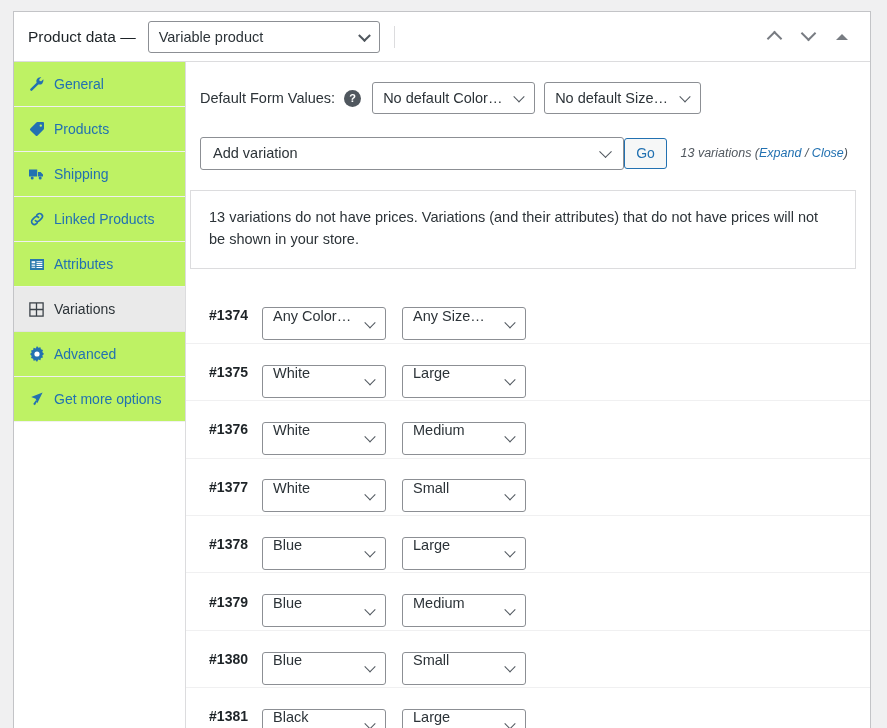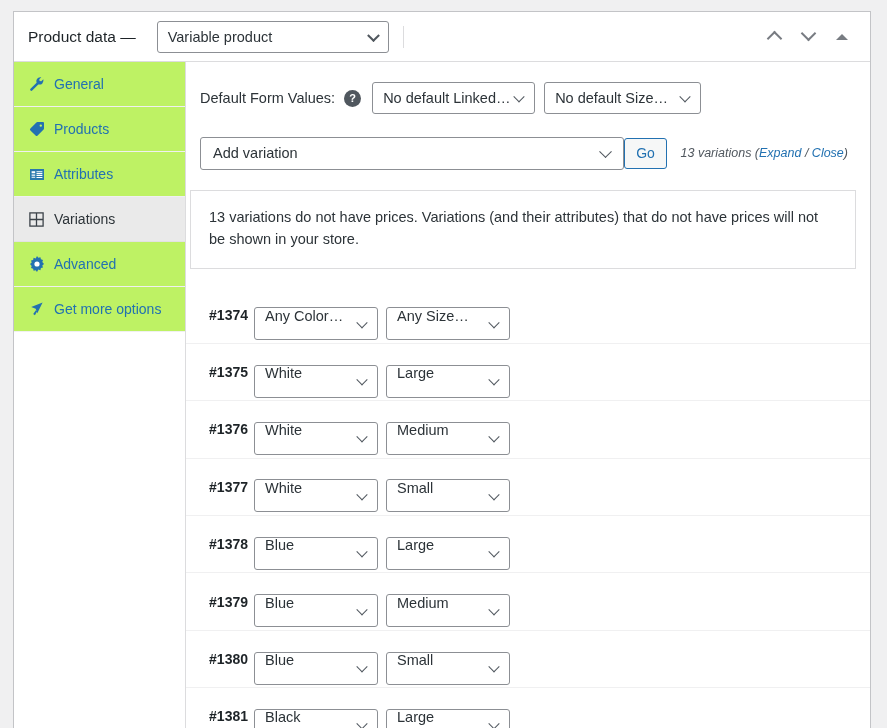--- a/index.html
+++ b/index.html
@@ -46,21 +46,20 @@
     height: 32px;
     border: 1px solid #8c8f94;
     border-radius: 3px;
     background: #fff;
     display: flex;
     align-items: center;
     padding: 0 24px 0 10px;
     font-size: 14.5px;
     color: #2c3338;
     cursor: pointer;
-    margin-left: 9px;
   }
   .caret {
     position: absolute;
     right: 10px; top: 50%;
     width: 9px; height: 9px;
     border-right: 2px solid #50575e;
     border-bottom: 2px solid #50575e;
     transform: translateY(-65%) rotate(45deg);
     pointer-events: none;
   }
@@ -236,21 +235,21 @@
     font-size: 14.5px;
     line-height: 1.5;
     color: #2c3338;
   }
 
   
   .var-list { margin-top: 18px; }
   .var-row {
     display: flex;
     align-items: center;
-    gap: 0;
+    gap: 8px;
     height: 57.4px;
     border-bottom: 1px solid #f0f0f1;
     padding: 0 14px;
   }
   .var-id {
     font-size: 14px;
     font-weight: 700;
     color: #1d2327;
     width: 54px;
     flex: 0 0 54px;
@@ -312,21 +311,40 @@
 
       <div class="tab">
         <span class="ticon">
           <svg width="16" height="16" viewBox="0 0 16 16" fill="currentColor">
               <path d="M8.4 1H14a1 1 0 0 1 1 1v5.6a1.4 1.4 0 0 1-.4 1l-6 6a1.4 1.4 0 0 1-2 0L1.4 9.4a1.4 1.4 0 0 1 0-2l6-6A1.4 1.4 0 0 1 8.4 1zm3.4 2.4a1.2 1.2 0 1 0 0 2.4 1.2 1.2 0 0 0 0-2.4z"></path>
             </svg>
         </span>
         <span>Products</span>
       </div>
 
-
+      <div class="tab">
+        <span class="ticon">
+          <svg width="17" height="16" viewBox="0 0 17 16" fill="currentColor">
+              <path d="M1 3.5h8.2v7H1zM10 6h2.6l2.4 2.6v1.9H10z"></path>
+              <circle cx="4.2" cy="12" r="1.5"></circle>
+              <circle cx="12.2" cy="12" r="1.5"></circle>
+            </svg>
+        </span>
+        <span>Shipping</span>
+      </div>
+
+      <div class="tab">
+        <span class="ticon">
+          <svg width="16" height="16" viewBox="0 0 16 16" fill="none" stroke="currentColor" stroke-width="1.6" stroke-linecap="round">
+              <path d="M6.4 9.6a2.8 2.8 0 0 0 4 0l2.2-2.2a2.8 2.8 0 0 0-4-4l-1 1"></path>
+              <path d="M9.6 6.4a2.8 2.8 0 0 0-4 0L3.4 8.6a2.8 2.8 0 0 0 4 4l1-1"></path>
+            </svg>
+        </span>
+        <span>Linked Products</span>
+      </div>
 
       <div class="tab">
         <span class="ticon">
           <svg width="16" height="15" viewBox="0 0 16 15" fill="currentColor">
               <path d="M1 2h14v11H1z" opacity=".95"></path>
               <path fill="#fff" d="M2.6 4.2h3.6v2.1H2.6zM2.6 7.6h3.6v1.1H2.6zM2.6 9.7h3.6v1.1H2.6zM7.5 4.2h5.9v1.1H7.5zM7.5 6.1h5.9v1.1H7.5zM7.5 8h5.9v1.1H7.5zM7.5 9.9h5.9v1.1H7.5z"></path>
             </svg>
         </span>
         <span>Attributes</span>
       </div>
@@ -363,21 +381,21 @@
 
 
     </div>
 
     <div id="content">
 
       <div class="dfv-row">
         <span class="dfv-label">Default Form Values:</span>
         <span class="help-dot">?</span>
         <div class="sel dfv-color">
-          <span>No default Linked…</span>
+          <span>No default Color…</span>
           <span class="caret"></span>
         </div>
         <div class="sel dfv-size">
           <span>No default Size…</span>
           <span class="caret"></span>
         </div>
       </div>
 
       <div class="toolbar-row">
         <div class="sel add-variation">

